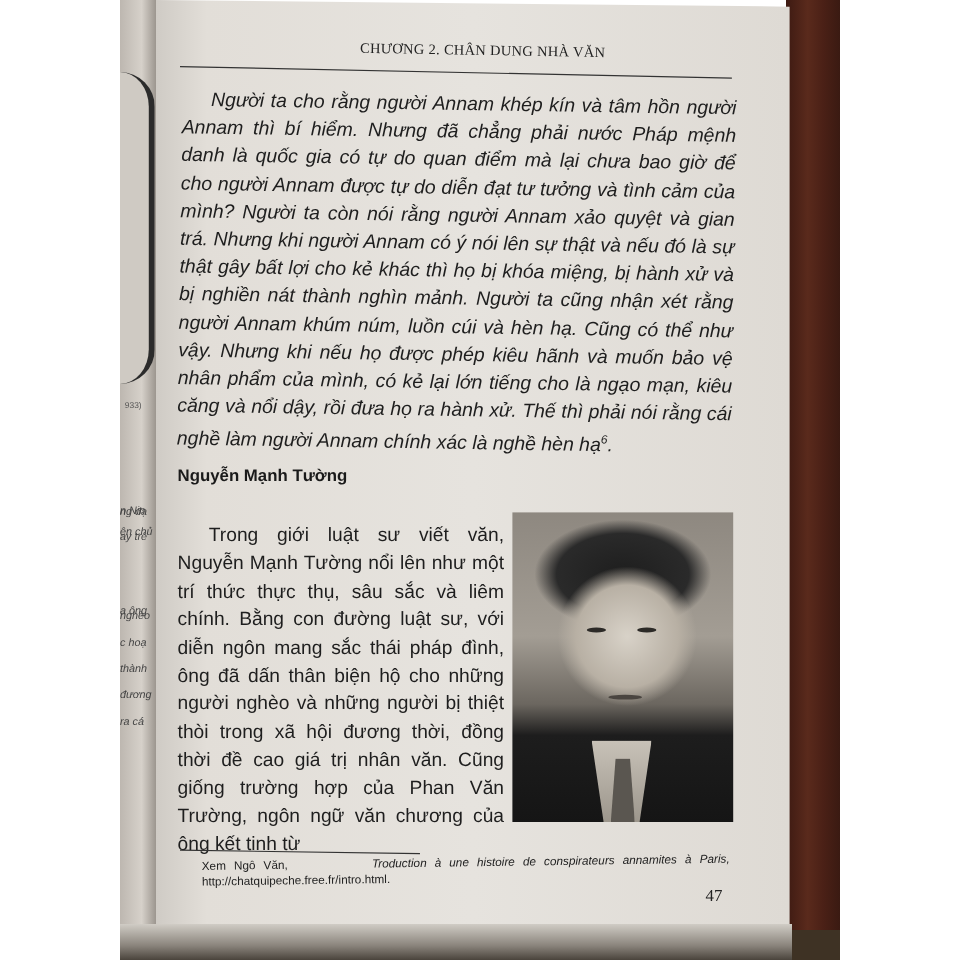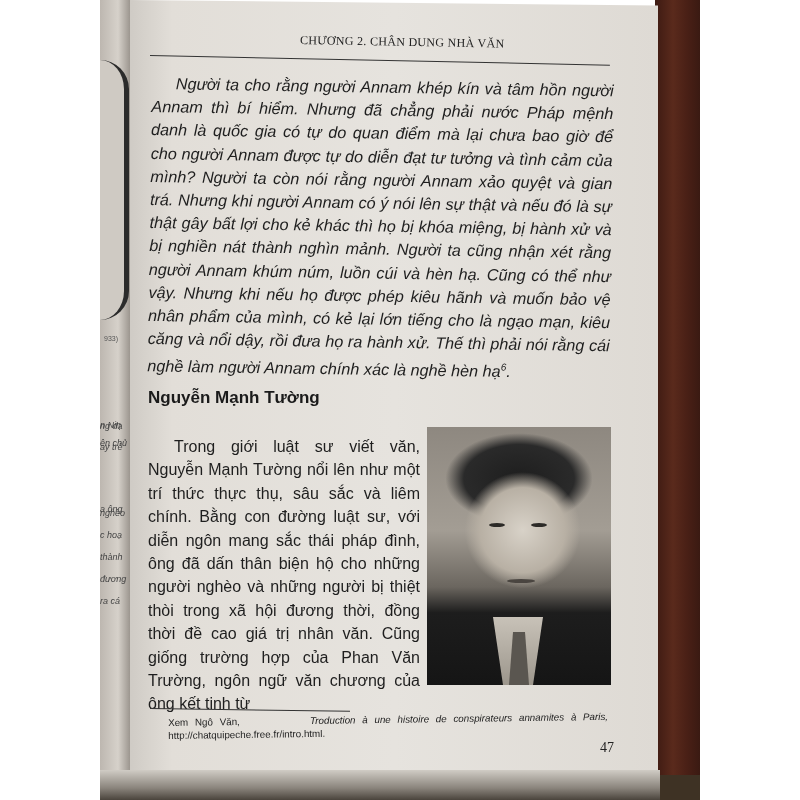--- a/index.html
+++ b/index.html
@@ -53,21 +53,21 @@
     }
     .quote {
       position: absolute; left: 152px; top: 72px; width: 462px;
       font-size: 16.2px; line-height: 23.2px; font-style: italic; color: #1e1e1e;
       text-align: justify; text-indent: 24px;
       transform: rotate(0.9deg); transform-origin: left top;
     }
     .quote sup { font-size: 10px; }
     .section-title {
       position: absolute; left: 148px; top: 388px;
-      font-size: 17px; font-weight: bold; color: #1a1a1a;
+      font-size: 14px; font-weight: bold; color: #1a1a1a;
     }
     .body-text {
       position: absolute; left: 148px; top: 435px; width: 272px;
       font-size: 16px; line-height: 23.4px; color: #1e1e1e;
       text-align: justify; text-indent: 26px;
     }
     .photo {
       position: absolute; left: 427px; top: 427px; width: 184px; height: 258px;
       background:
         radial-gradient(ellipse 42% 30% at 52% 40%, #d8d2c8 0%, #b8b0a4 55%, transparent 75%),
@@ -93,21 +93,21 @@
     }
     .footnote {
       position: absolute; left: 168px; top: 716px; width: 440px;
       font-size: 9.8px; line-height: 13px; color: #222;
       transform: rotate(-0.8deg); transform-origin: left top;
     }
     .footnote .fn-title { font-style: italic; }
     .footnote .line1 { display: flex; justify-content: space-between; word-spacing: 4px; }
     .page-number {
       position: absolute; left: 588px; top: 740px;
-      font-family: "Liberation Serif", serif; font-size: 14px; color: #222; margin-left: 12px;
+      font-family: "Liberation Serif", serif; font-size: 14px; color: #222;
     }
   </style>
 </head>
 <body>
 
 <div class="wood"></div>
 <div class="wood-bottom"></div>
 
 <div class="prev-page"></div>
 <div class="prev-photo-edge"></div>

